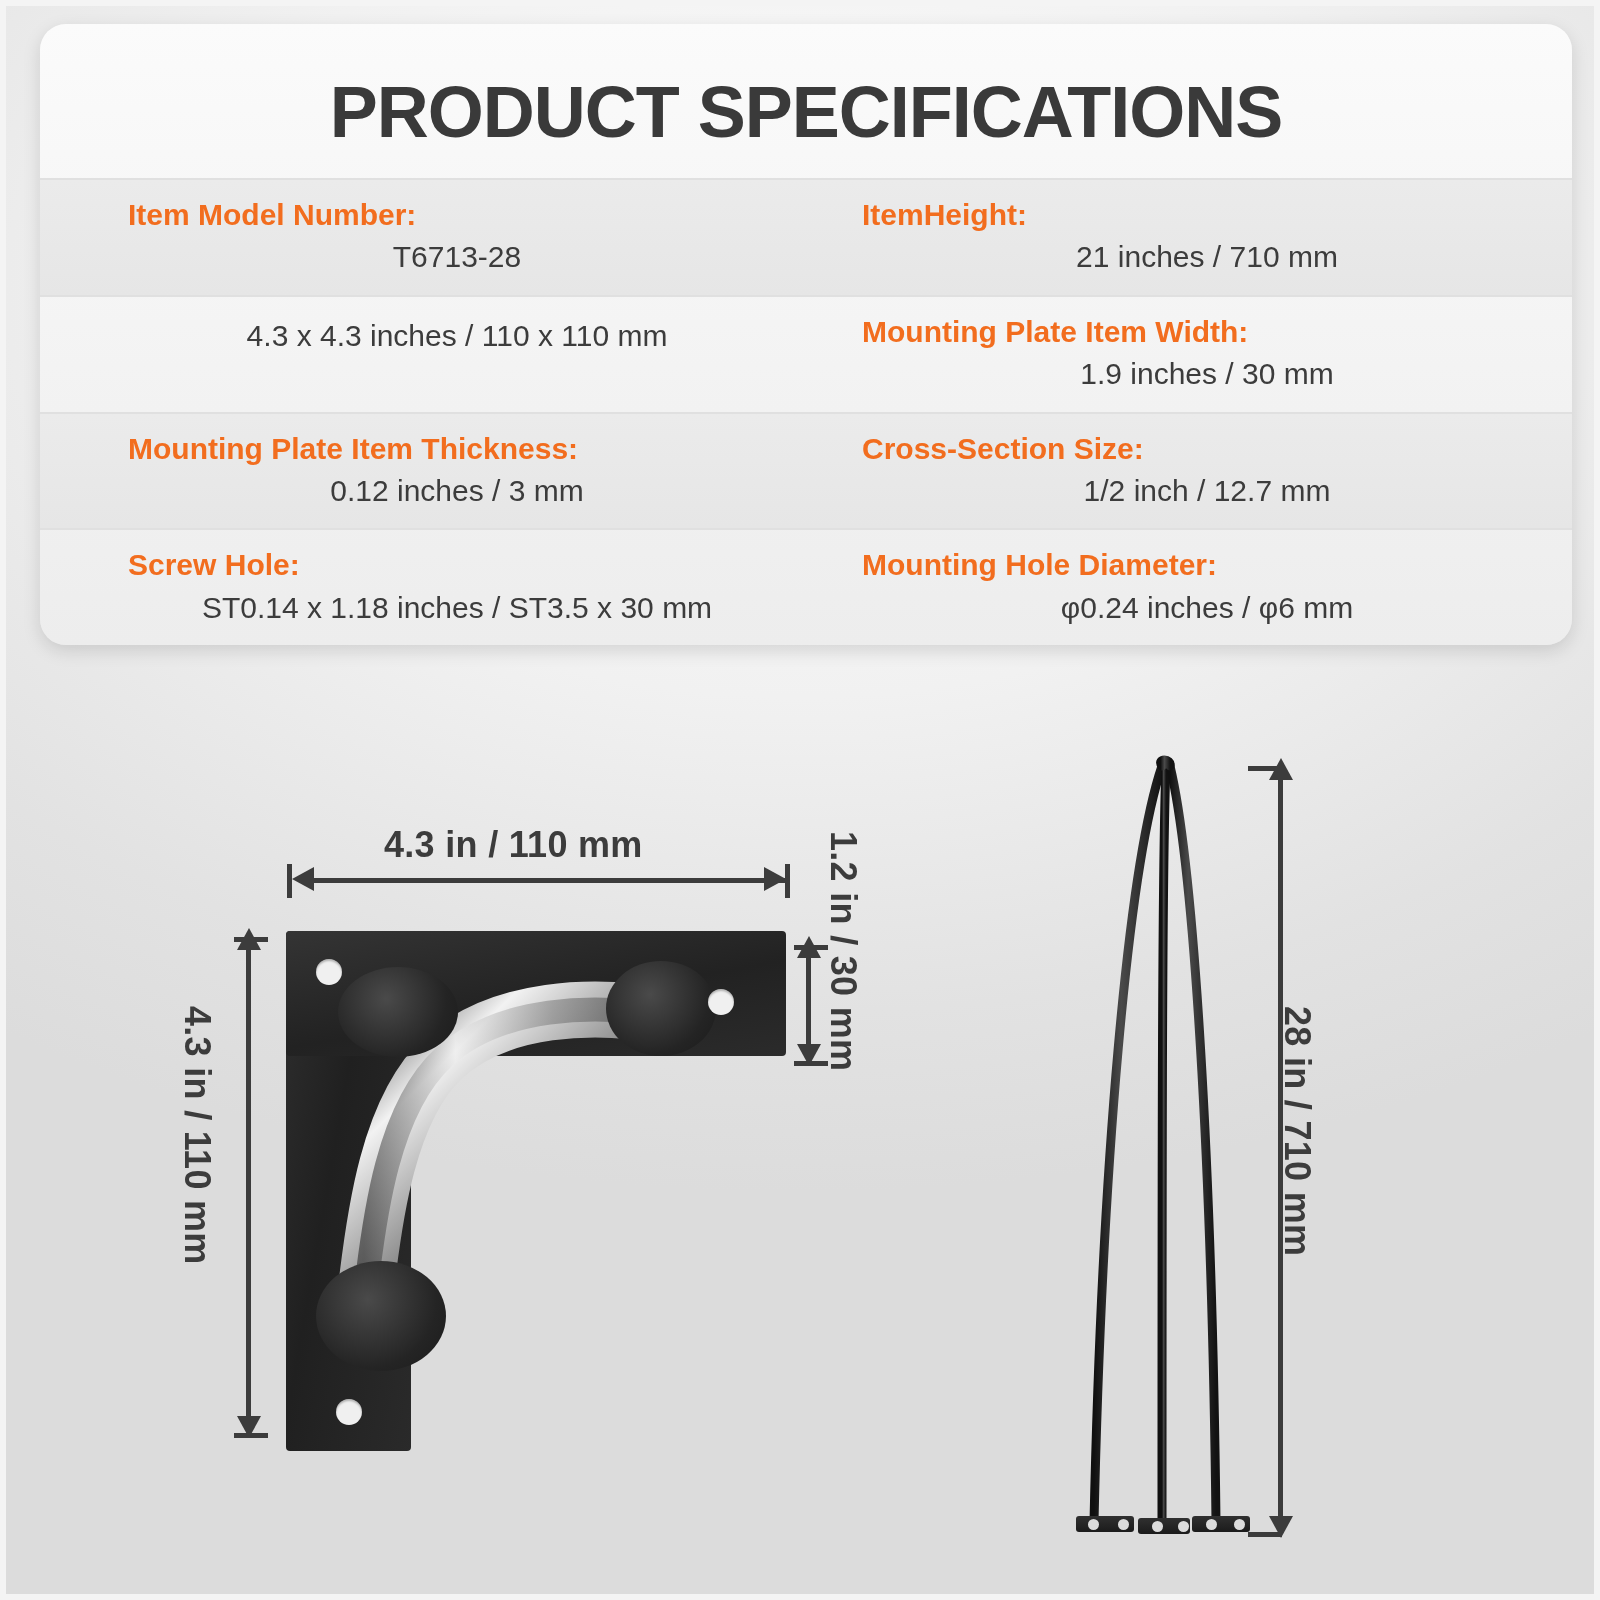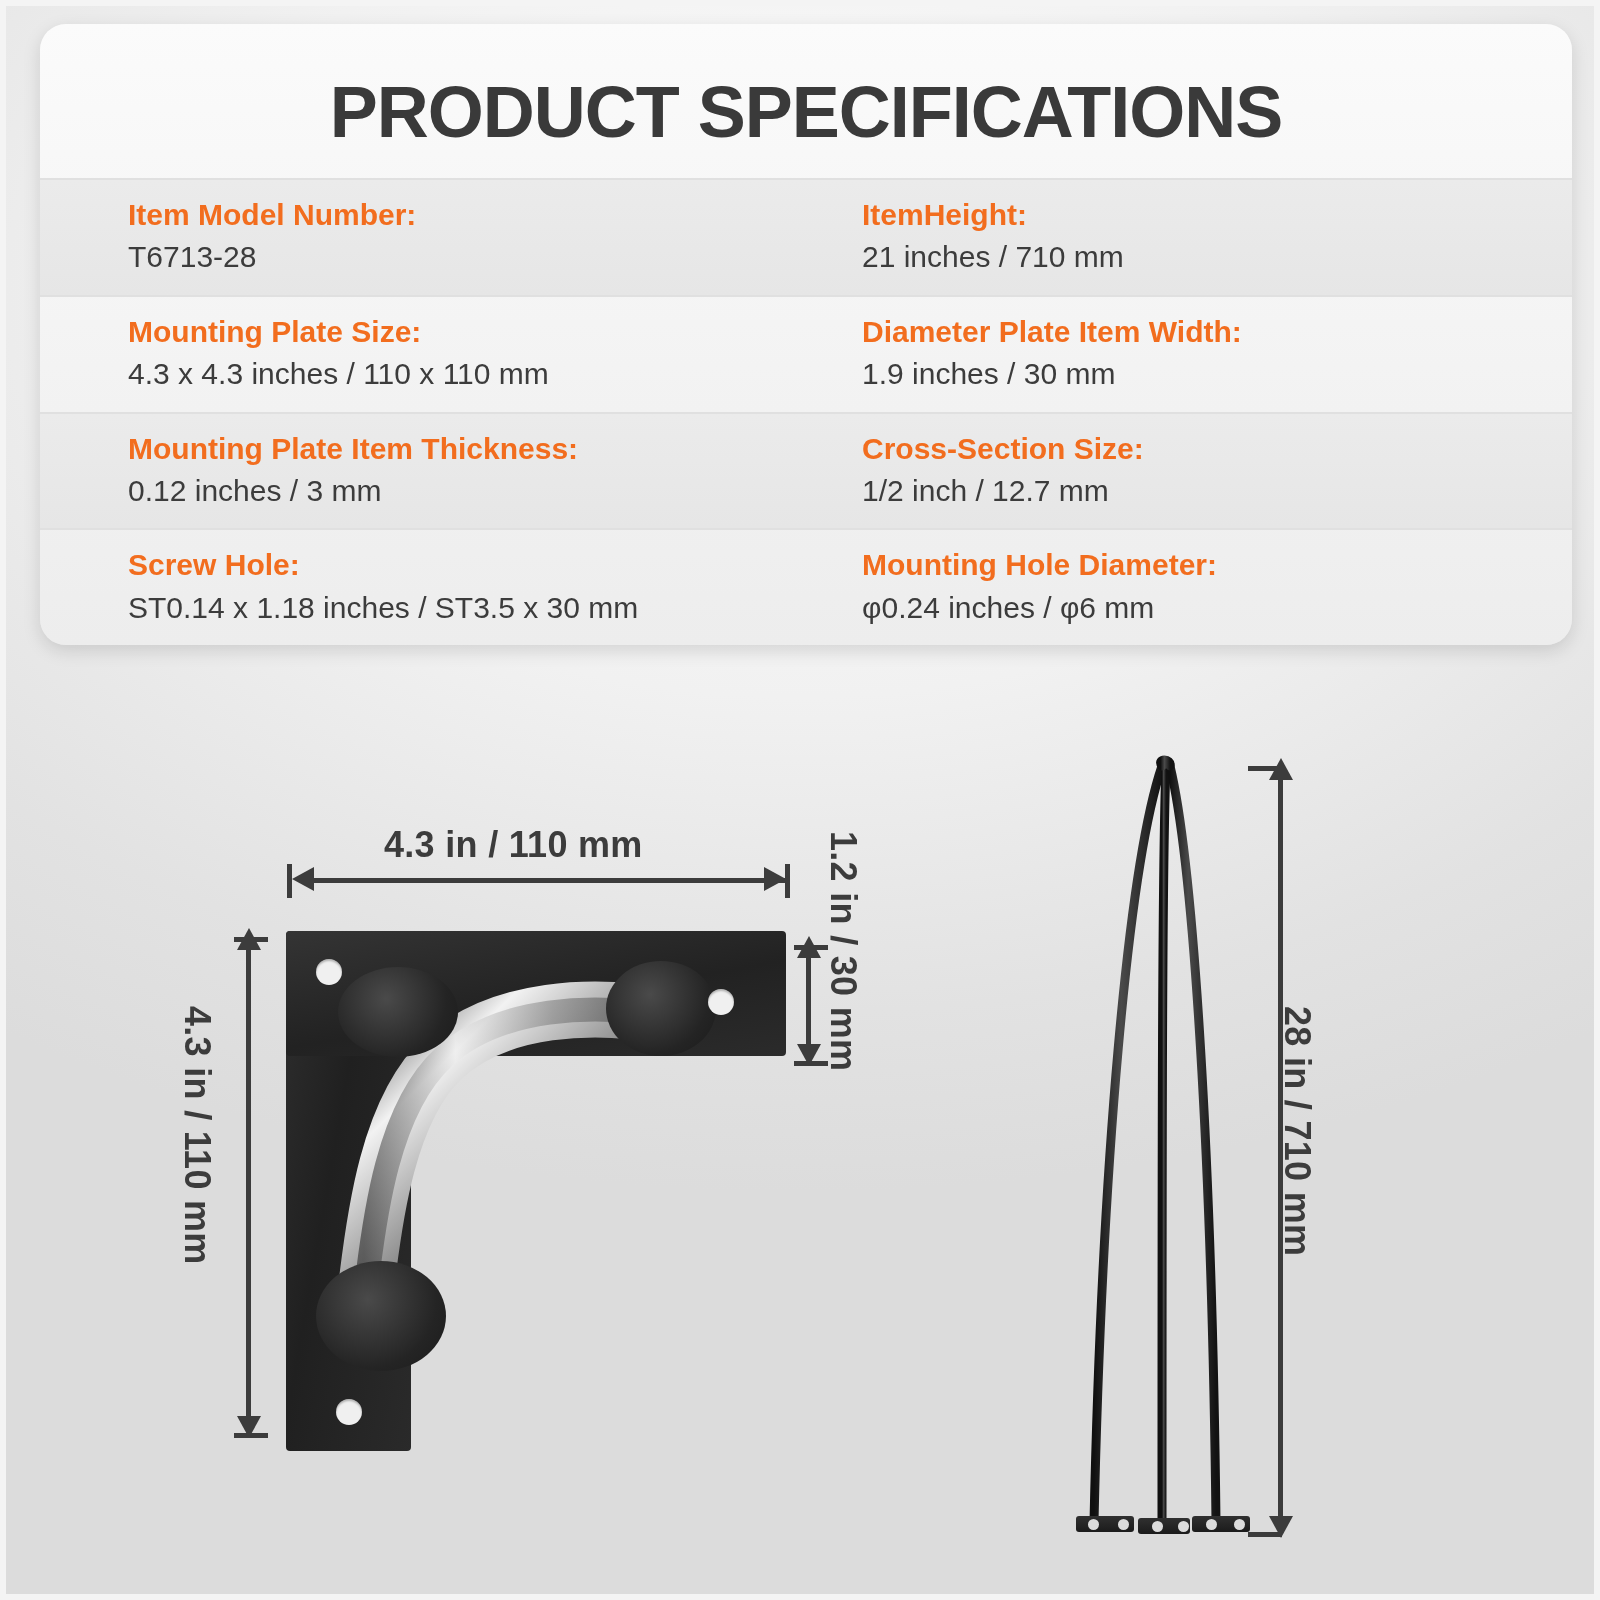--- a/index.html
+++ b/index.html
@@ -72,20 +72,21 @@
     font-size: 30px;
     line-height: 1.28;
     white-space: nowrap;
   }
   .spec-value {
     color: #3c3c3c;
     font-size: 30px;
     line-height: 1.28;
     margin-top: 4px;
     white-space: nowrap;
+    text-align: center;
   }
 
   
   .diagram-area {
     position: absolute;
     left: 0;
     top: 700px;
     width: 1600px;
     height: 900px;
   }
@@ -230,25 +231,24 @@
           <div class="spec-value">T6713-28</div>
         </div>
         <div class="spec-cell right">
           <div class="spec-label">ItemHeight:</div>
           <div class="spec-value">21 inches / 710 mm</div>
         </div>
       </div>
 
       <div class="spec-row plain">
         <div class="spec-cell">
-          <div class="spec-label">Mounting Plate Size:</div>
           <div class="spec-value">4.3 x 4.3 inches / 110 x 110 mm</div>
         </div>
         <div class="spec-cell right">
-          <div class="spec-label">Diameter Plate Item Width:</div>
+          <div class="spec-label">Mounting Plate Item Width:</div>
           <div class="spec-value">1.9 inches / 30 mm</div>
         </div>
       </div>
 
       <div class="spec-row alt">
         <div class="spec-cell">
           <div class="spec-label">Mounting Plate Item Thickness:</div>
           <div class="spec-value">0.12 inches / 3 mm</div>
         </div>
         <div class="spec-cell right">

